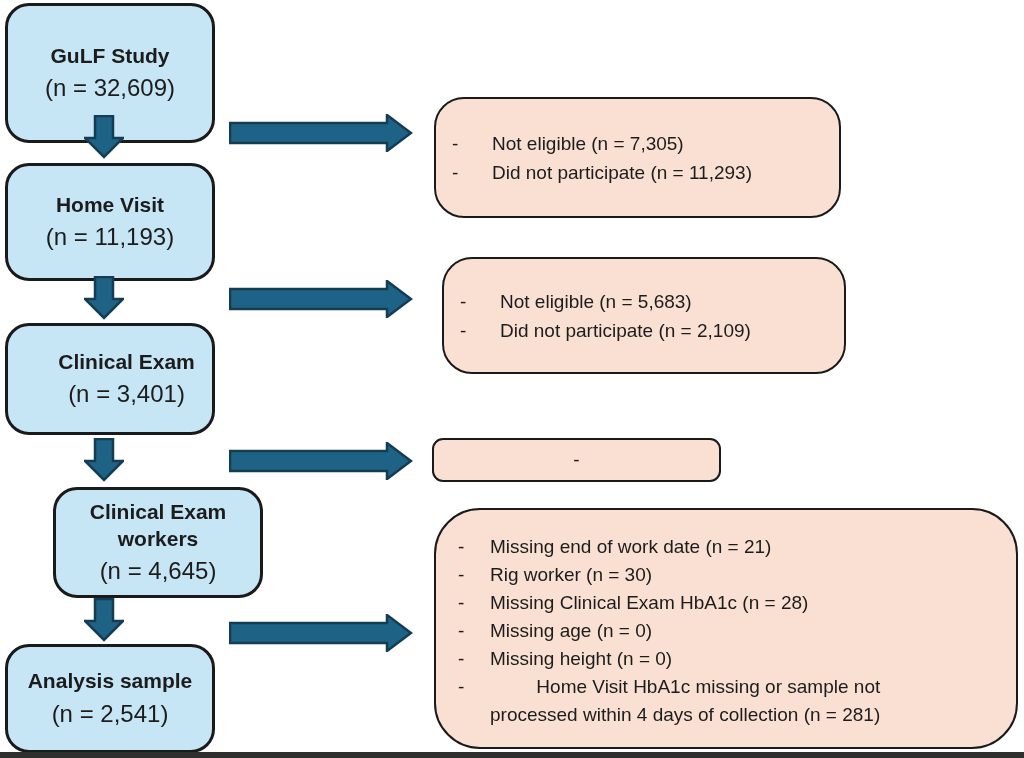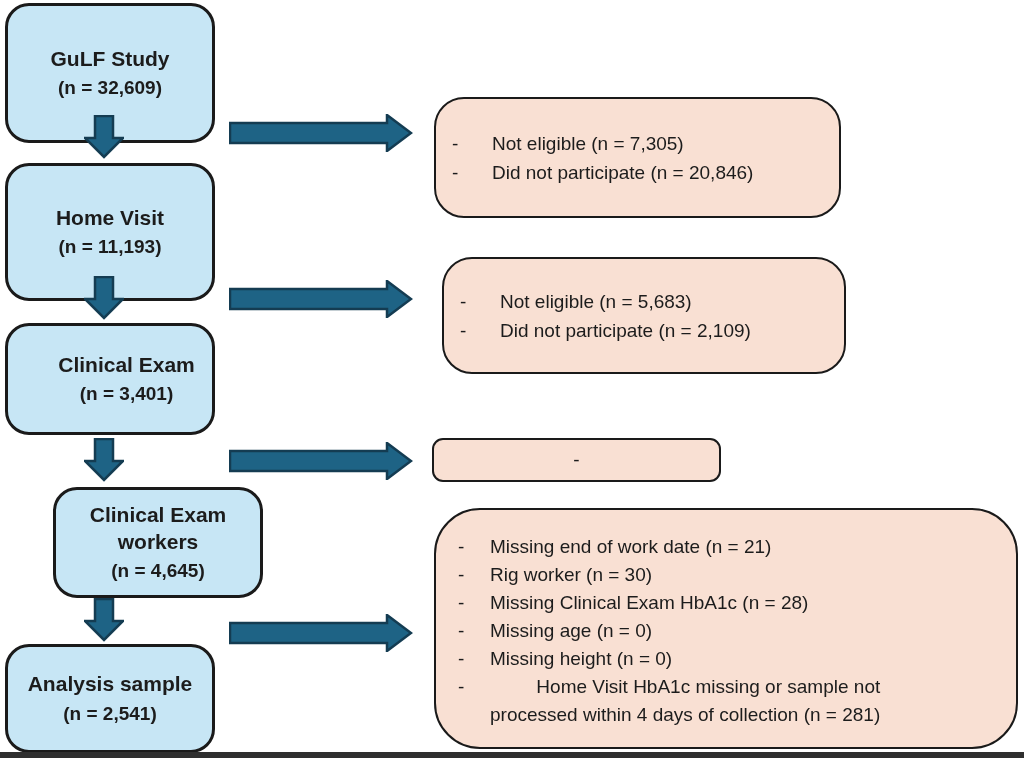--- a/index.html
+++ b/index.html
@@ -17,21 +17,21 @@
   .stage{
     position:absolute;left:5px;width:210px;
     background:var(--stage-fill);
     border:3px solid var(--box-border);
     border-radius:24px;
     box-sizing:border-box;
     display:flex;flex-direction:column;justify-content:center;align-items:center;
     text-align:center;gap:5px;padding:4px 8px;
   }
   .stage-title{font-weight:bold;font-size:21px;line-height:1.25;}
-  .stage-count{font-size:19px;line-height:1.2;font-weight:bold;}
+  .stage-count{font-size:24px;line-height:1.2;}
 
   .excl{
     position:absolute;
     background:var(--exclusion-fill);
     border:2.5px solid var(--box-border);
     box-sizing:border-box;
     display:flex;flex-direction:column;justify-content:center;
     font-size:19px;
   }
   .excl .row{display:flex;align-items:flex-start;line-height:29px;}
@@ -49,21 +49,21 @@
 </head>
 <body>
 
 <div class="canvas">
 
   <div class="stage" style="top:3px;height:140px;">
     <div class="stage-title">GuLF Study</div>
     <div class="stage-count">(n = 32,609)</div>
   </div>
 
-  <div class="stage" style="top:163px;height:138px;">
+  <div class="stage" style="top:163px;height:118px;">
     <div class="stage-title">Home Visit</div>
     <div class="stage-count">(n = 11,193)</div>
   </div>
 
   <div class="stage" style="top:323px;height:112px;padding-left:41px;">
     <div class="stage-title">Clinical Exam</div>
     <div class="stage-count">(n = 3,401)</div>
   </div>
 
   <div class="stage" style="top:487px;height:111px;margin-left:48px;">
@@ -102,21 +102,21 @@
     <polygon points="1,9 158,9 158,1 182,19 158,37 158,29 1,29"></polygon>
   </svg>
 
   <div class="excl" style="left:434px;top:97px;width:407px;height:121px;border-radius:30px;padding:0 20px 0 16px;">
     <div class="row">
       <span class="dash">-</span>
       <span class="item-text">Not eligible (n = 7,305)</span>
     </div>
     <div class="row">
       <span class="dash">-</span>
-      <span class="item-text">Did not participate (n = 20,846)</span>
+      <span class="item-text">Did not participate (n = 11,293)</span>
     </div>
   </div>
 
   <div class="excl" style="left:442px;top:257px;width:404px;height:117px;border-radius:30px;padding:0 20px 0 16px;">
     <div class="row">
       <span class="dash">-</span>
       <span class="item-text">Not eligible (n = 5,683)</span>
     </div>
     <div class="row">
       <span class="dash">-</span>

